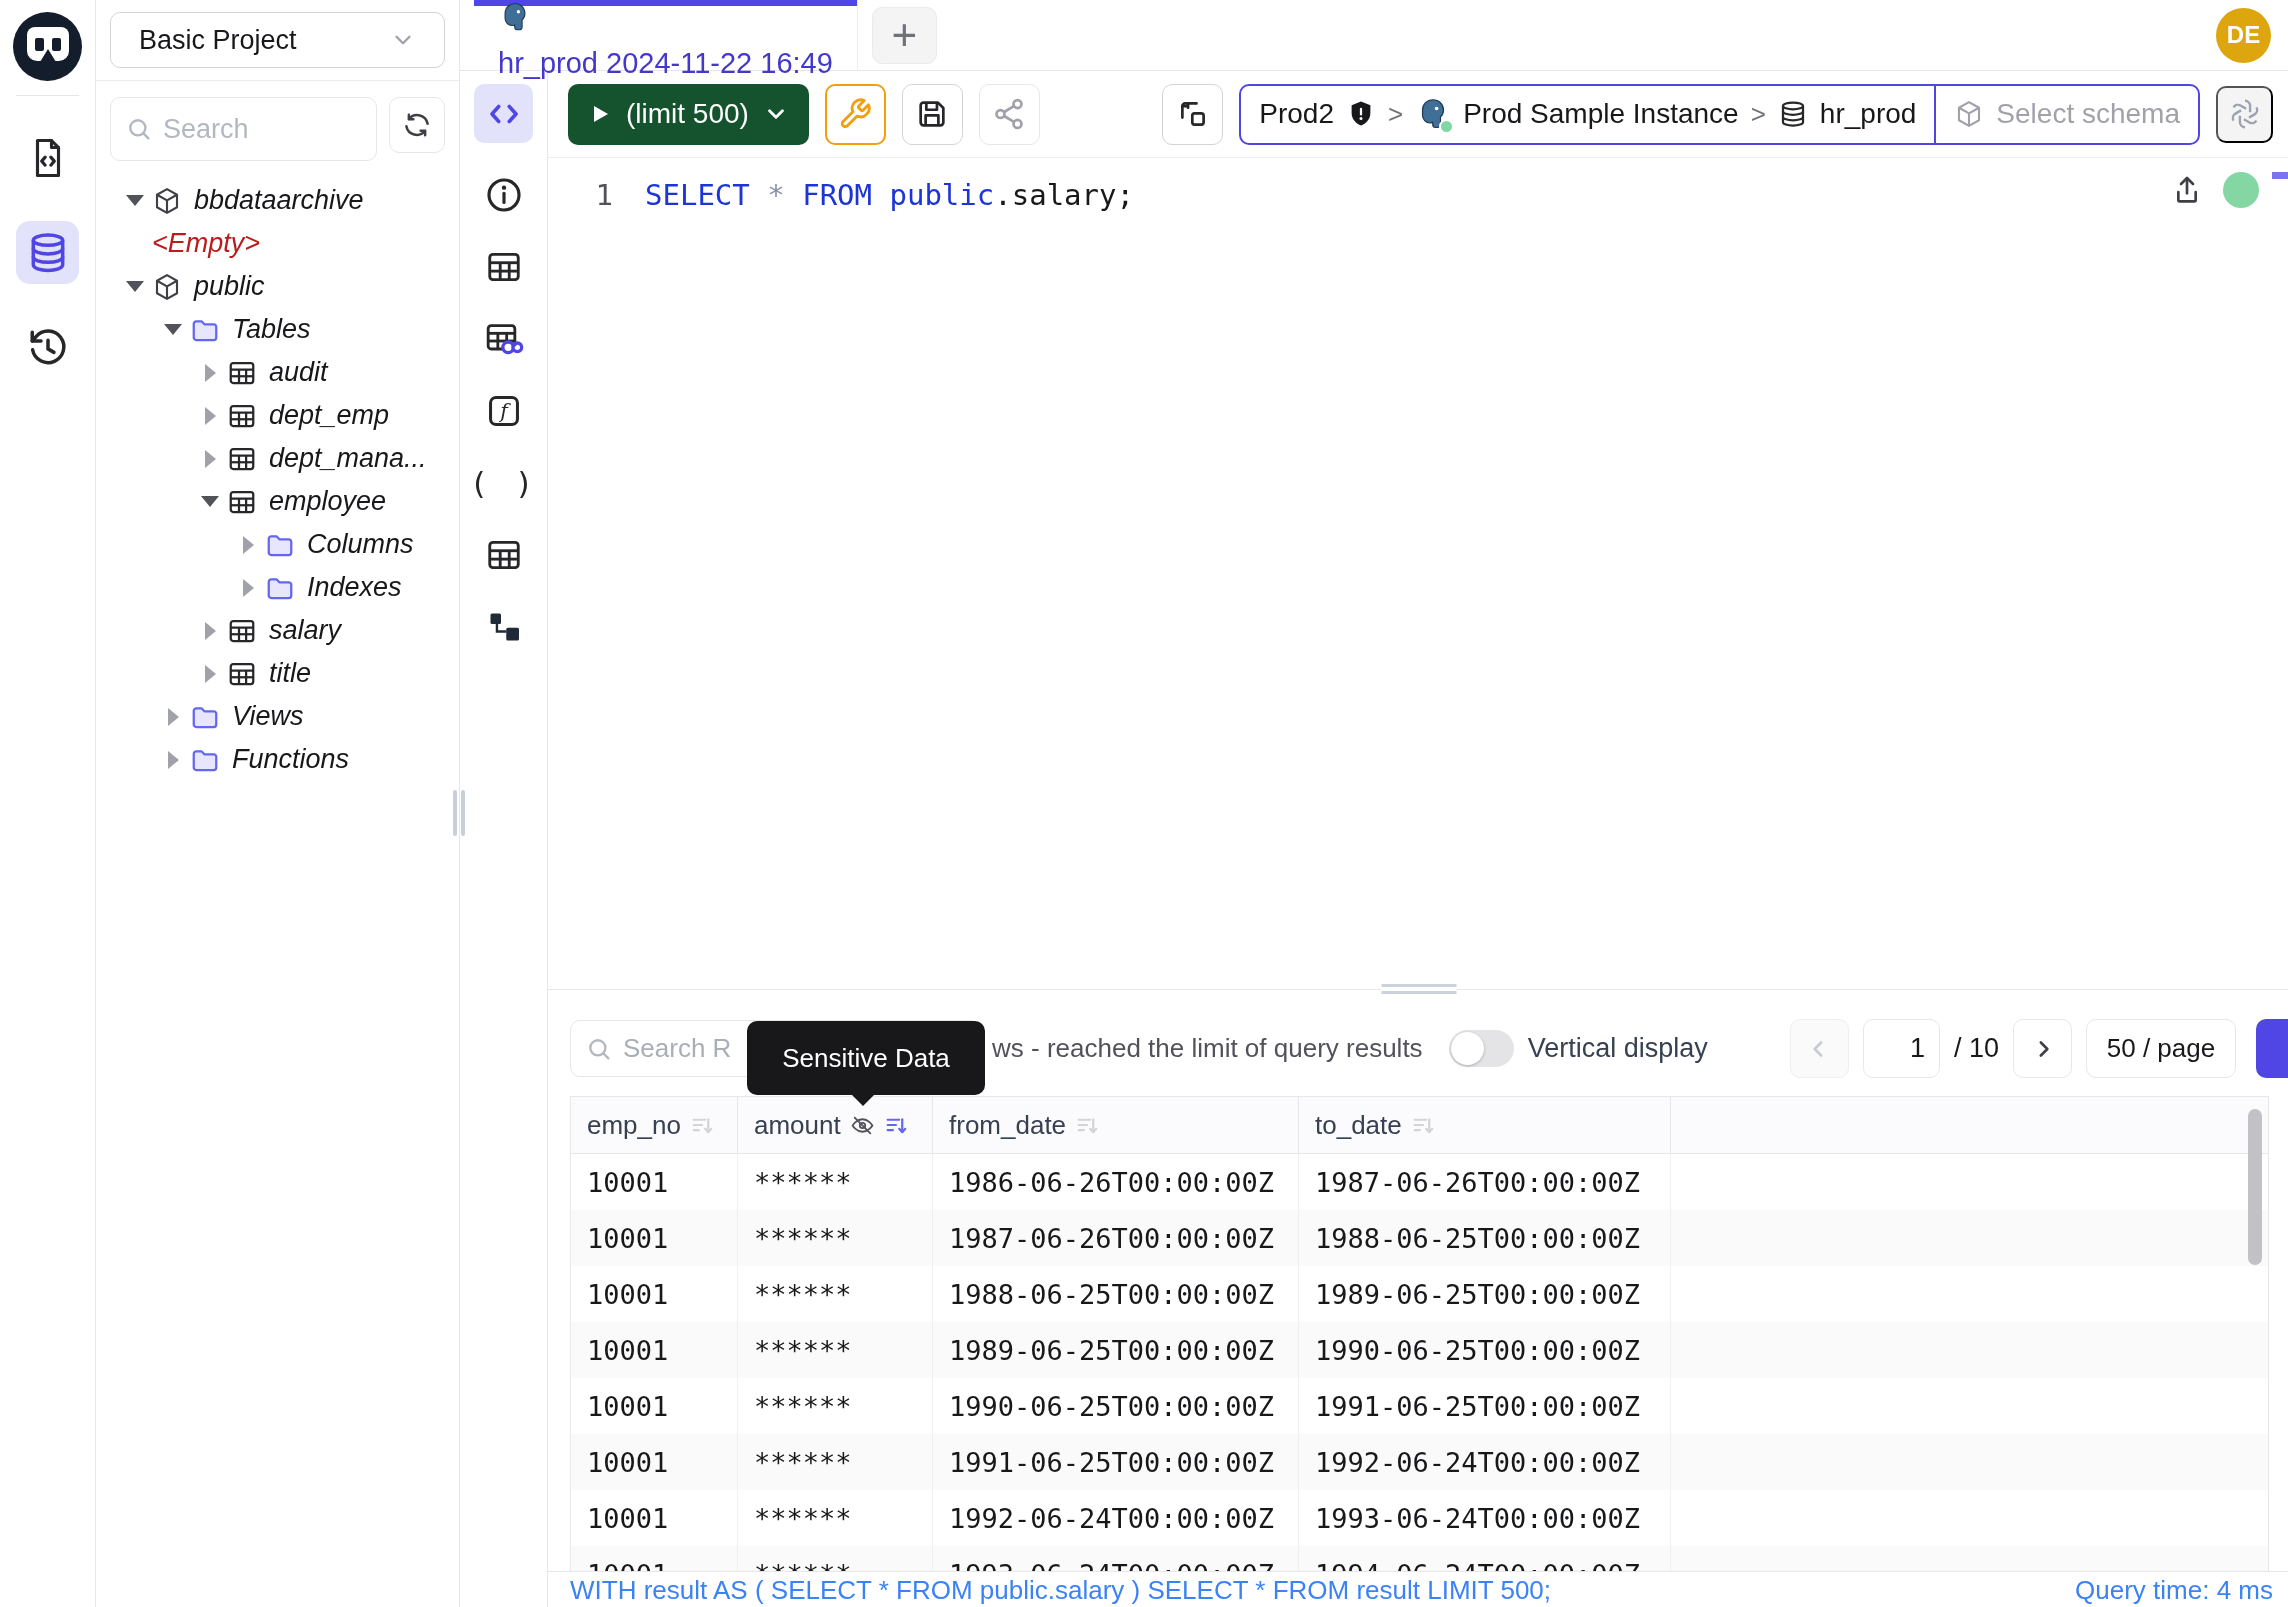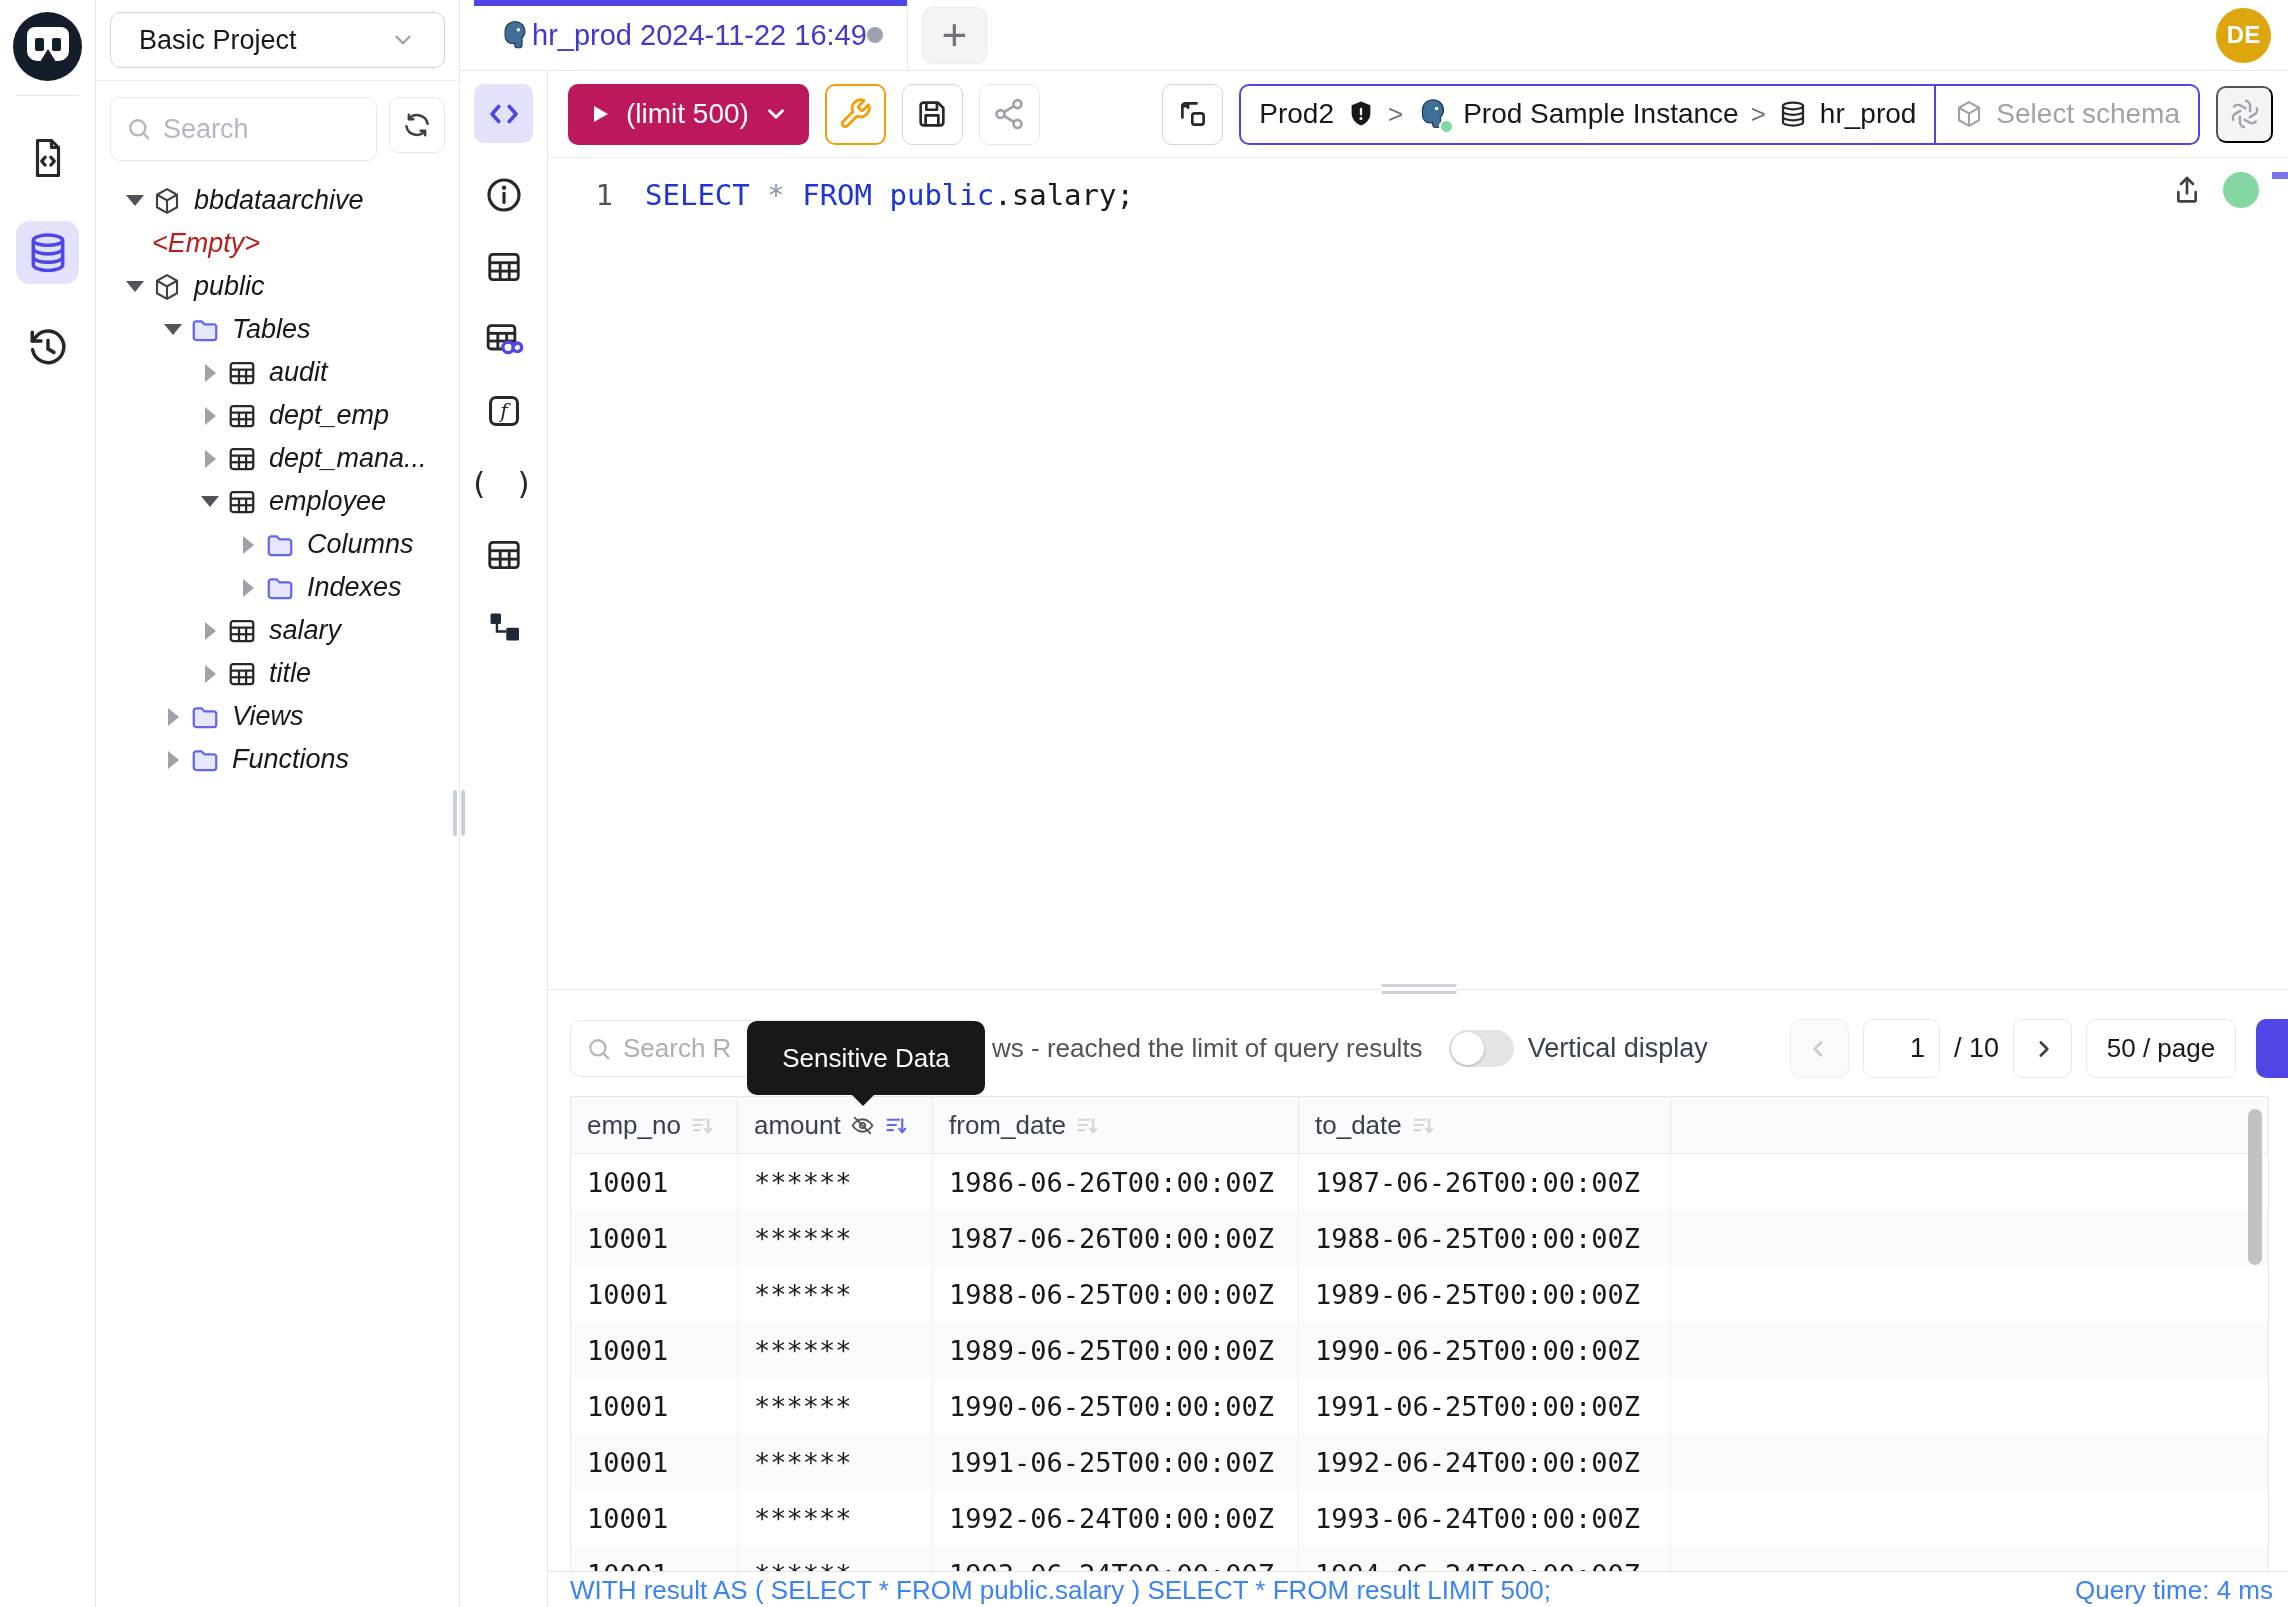--- a/index.html
+++ b/index.html
@@ -34,38 +34,38 @@
   .caret .down { width:0; height:0; border-left:9px solid transparent; border-right:9px solid transparent; border-top:11px solid #52525b; }
   .caret .right { width:0; height:0; border-top:9px solid transparent; border-bottom:9px solid transparent; border-left:11px solid #a1a1aa; }
   .t-icon { width:36px; height:30px; flex:none; display:flex; align-items:center; margin-right:6px; }
   .tree-row .muted-label { color:#b91c1c; }
   .side-grip { position:absolute; right:-6px; top:790px; display:flex; gap:4px; }
   .side-grip i { width:4px; height:46px; background:#c9cfd8; border-radius:2px; display:block; }
 
   
   .main { flex:1; display:flex; flex-direction:column; min-width:0; }
   .tabbar { height:71px; border-bottom:1px solid #e5e7eb; display:flex; align-items:stretch; flex:none; }
-  .tab { margin-left:14px; display:flex; align-items:center; padding:0 24px; position:relative; border-right:1px solid #ececee; cursor:pointer; }
+  .tab { margin-left:14px; display:flex; gap:13px; padding:0 24px; position:relative; border-right:1px solid #ececee; cursor:pointer;flex-direction:column; }
   .tab::before { content:""; position:absolute; left:0; top:0; right:0; height:6px; background:#4f46e5; }
   .tab-title { font-size:29px; color:#4338ca; font-weight:500; }
   .tab-dot { width:16px; height:16px; border-radius:50%; background:#9ca3af; }
   .newtab { align-self:center; margin-left:14px; width:65px; height:57px; background:#f4f4f5; border:1px solid #ebebee; border-radius:10px; display:flex; align-items:center; justify-content:center; font-size:44px; font-weight:300; color:#71717a; cursor:pointer; line-height:1; }
   .avatar { margin-left:auto; align-self:center; margin-right:18px; width:55px; height:55px; border-radius:50%; background:#dda60e; color:#fff; font-size:24px; font-weight:700; display:flex; align-items:center; justify-content:center; cursor:pointer; }
 
   .workrow { flex:1; display:flex; min-height:0; }
   .strip { width:88px; border-right:1px solid #e5e7eb; flex:none; display:flex; flex-direction:column; align-items:center; padding-top:13px; }
   .strip-code { width:59px; height:59px; border-radius:10px; background:#e3e2fb; display:flex; align-items:center; justify-content:center; margin-bottom:30px; cursor:pointer; }
   .strip-ic { width:44px; height:44px; display:flex; align-items:center; justify-content:center; margin-bottom:28px; cursor:pointer; }
   .parens { font-size:31px; color:#27272a; font-family:"DejaVu Sans Mono", monospace; letter-spacing:4px; }
 
   .content { flex:1; display:flex; flex-direction:column; min-width:0; }
 
   
   .toolbar { height:87px; border-bottom:1px solid #ececef; display:flex; align-items:center; padding:0 16px 0 20px; gap:16px; flex:none; }
-  .run-btn { height:61px; border:0; border-radius:10px; background:#be185d; color:#fff; display:flex; align-items:center; gap:14px; padding:0 20px; font-size:28px; font-weight:500; cursor:pointer; font-family:inherit; }
+  .run-btn { height:61px; border:0; border-radius:10px; background:#14532d; color:#fff; display:flex; align-items:center; gap:14px; padding:0 20px; font-size:28px; font-weight:500; cursor:pointer; font-family:inherit; }
   .tool-btn { width:61px; height:61px; border-radius:10px; background:#fff; border:1.5px solid #d4d4d8; display:flex; align-items:center; justify-content:center; cursor:pointer; }
   .tool-btn.amber { border:2px solid #f59e0b; }
   .tool-btn.light { border-color:#e7e7ea; }
   .tb-spacer { flex:1; }
   .crumb { height:61px; border:2px solid #4f46e5; border-radius:10px; display:flex; align-items:stretch; cursor:pointer; background:#fff; }
   .crumb-sec { display:flex; align-items:center; gap:12px; padding:0 18px; font-size:28px; }
   .crumb-sec.schema { border-left:2px solid #4f46e5; color:#a1a1aa; }
   .crumb .sep { color:#71717a; font-size:26px; }
   .pg-wrap { position:relative; width:36px; height:36px; }
   .pg-wrap .status { position:absolute; right:-3px; bottom:-2px; width:15px; height:15px; border-radius:50%; background:#7fd8a4; border:2px solid #fff; }

